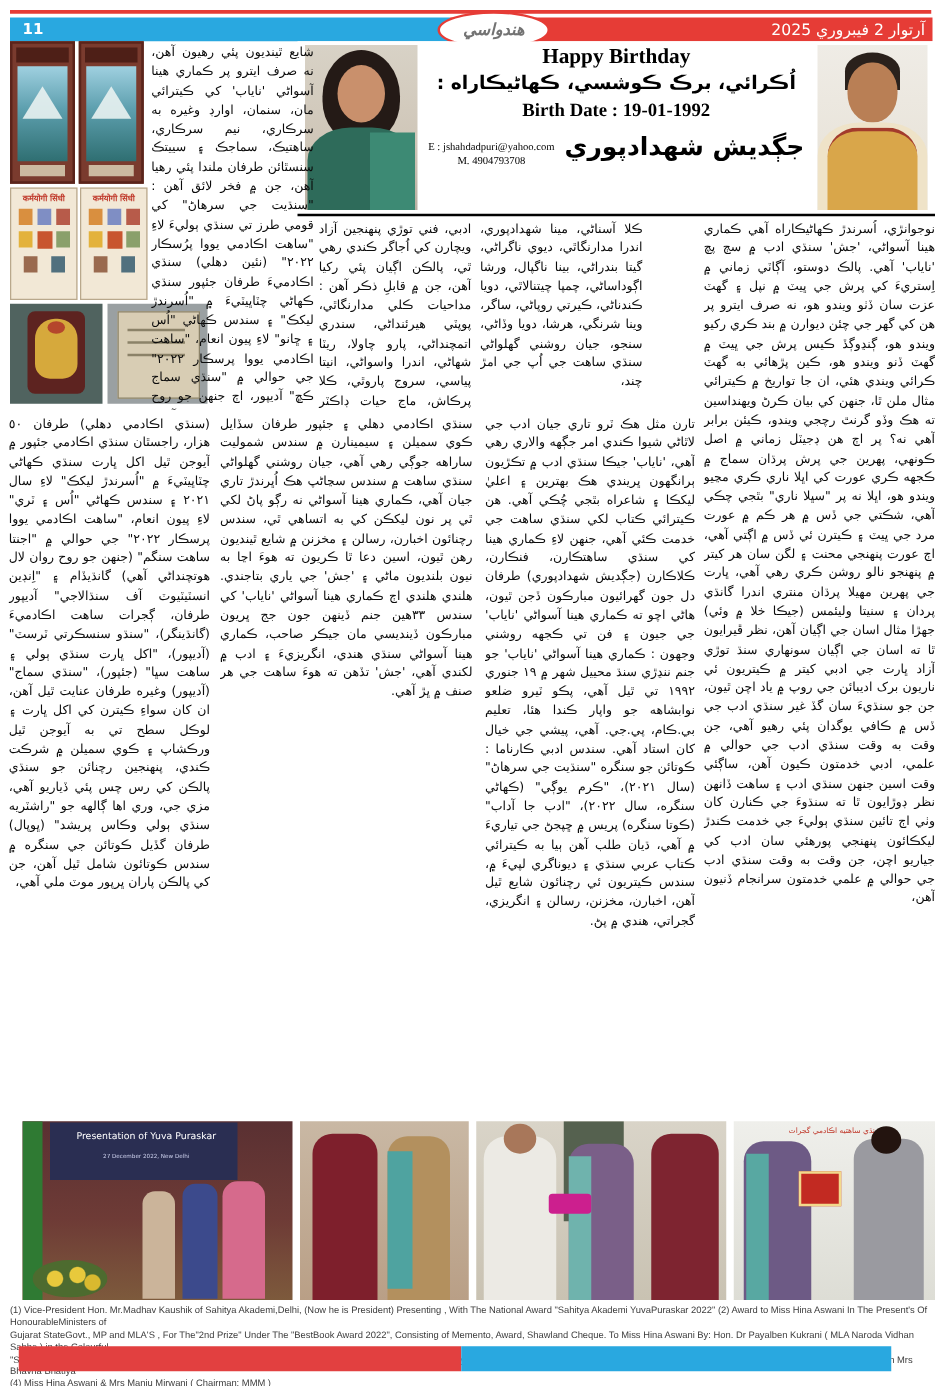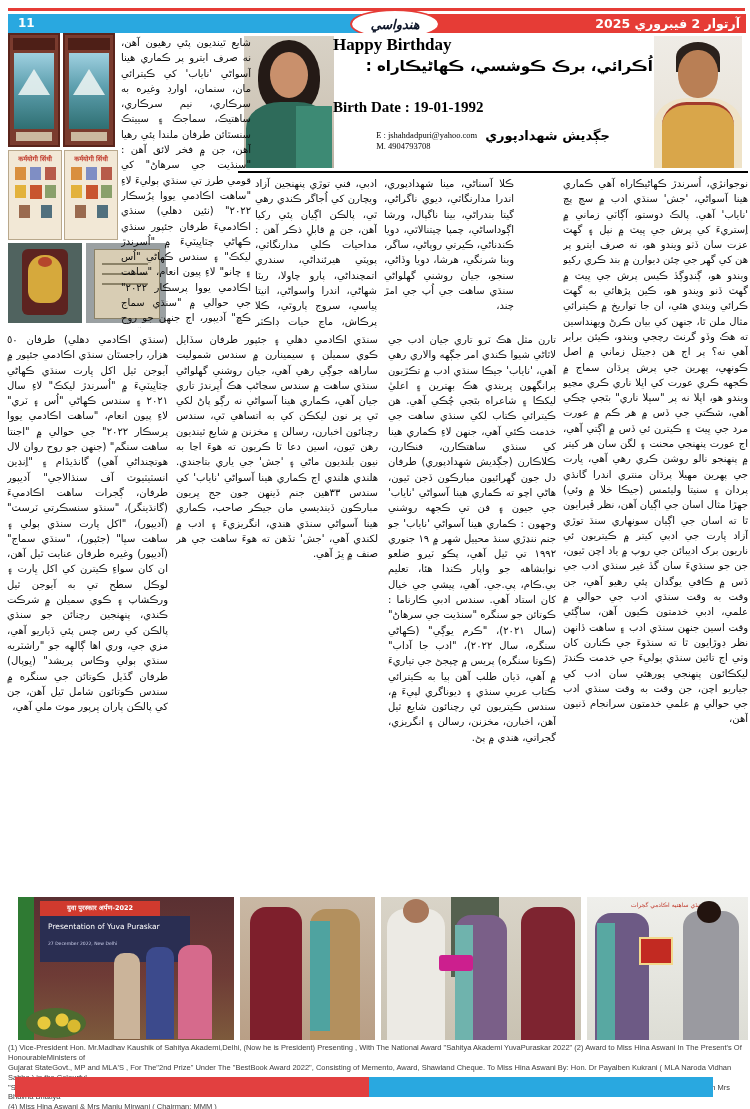--- a/index.html
+++ b/index.html
@@ -4,34 +4,34 @@
 <style>
   html,body{margin:0;padding:0;background:#ffffff;}
   .page{position:relative;width:750px;height:1109px;margin:0 auto;background:#fff;
         font-family:"DejaVu Sans",sans-serif;overflow:hidden;}
   .abs{position:absolute;}
   
   .top-rule{left:8px;top:8px;width:737px;height:3px;background:#e63c36;}
   .bar-blue{left:8px;top:14px;width:352px;height:19px;background:#29a8e0;}
   .bar-red{left:360px;top:14px;width:386px;height:19px;background:#e63c36;}
   .page-num{left:18px;top:16px;color:#fff;font-size:12px;font-weight:bold;}
-  .edition-date{right:10px;top:16px;color:#fff;font-size:12.5px;font-weight:bold;direction:rtl;}
+  .edition-date{right:10px;top:16px;color:#fff;font-size:12.5px;font-weight:normal;direction:rtl;}
   .masthead{left:350px;top:9px;width:86px;height:26px;background:#fff;border:2px solid #e63c36;
             border-radius:50%;display:flex;align-items:center;justify-content:center;
-            font-weight:bold;font-size:13px;font-style:italic;color:#0f172a;direction:rtl;}
+            font-weight:bold;font-size:13px;font-style:italic;color:#737373;direction:rtl;}
   
   .bday-box{left:238px;top:33px;width:510px;height:138px;background:#fff;}
   .bday-rule{left:238px;top:171px;width:510px;height:2px;background:#000;}
-  .bday-center{position:absolute;left:95px;top:2px;width:320px;}
+  .bday-center{position:absolute;left:95px;top:2px;width:320px;text-align:center;}
   .hb-title{font-family:"Liberation Serif",serif;font-weight:bold;font-size:17px;color:#000;}
   .hb-sindhi{direction:rtl;font-weight:bold;font-size:15px;line-height:1.55;color:#000;}
-  .hb-date{font-family:"Liberation Serif",serif;font-weight:bold;font-size:15px;color:#000;margin-top:21px;}
+  .hb-date{font-family:"Liberation Serif",serif;font-weight:bold;font-size:15px;color:#000;margin-top:3px;}
   .hb-foot{display:flex;justify-content:center;align-items:center;gap:8px;margin-top:2px;}
   .hb-contact{font-family:"Liberation Serif",serif;font-size:8.5px;color:#000;line-height:1.3;margin-top:12px;}
-  .hb-name{direction:rtl;font-weight:bold;font-size:13px;color:#000;}
+  .hb-name{direction:rtl;font-weight:bold;font-size:20px;color:#000;}
   .portrait{overflow:hidden;}
   .p-woman{left:6px;top:3px;width:90px;height:132px;background:linear-gradient(180deg,#d8d2c6 0%,#cfc6b8 60%,#b9b0a2 100%);}
   .p-woman .hair{position:absolute;left:14px;top:4px;width:62px;height:74px;border-radius:50% 50% 45% 45%;background:#241a16;}
   .p-woman .face{position:absolute;left:26px;top:16px;width:38px;height:46px;border-radius:50%;background:#c9906c;}
   .p-woman .body{position:absolute;left:2px;top:66px;width:86px;height:66px;border-radius:40% 40% 0 0;background:#2e6b5a;}
   .p-woman .drape{position:absolute;left:52px;top:70px;width:36px;height:62px;background:#3d8a74;}
   .p-man{left:416px;top:3px;width:88px;height:132px;background:linear-gradient(180deg,#efece6 0%,#e6e0d4 100%);}
   .p-man .hair{position:absolute;left:22px;top:6px;width:44px;height:30px;border-radius:50% 50% 0 0;background:#2a211c;}
   .p-man .face{position:absolute;left:24px;top:14px;width:40px;height:48px;border-radius:48%;background:#b97f55;}
   .p-man .kurta{position:absolute;left:0px;top:62px;width:88px;height:70px;border-radius:38% 38% 0 0;background:#efe3c8;}
@@ -68,22 +68,22 @@
   .award-r .ln{position:absolute;left:16px;width:46px;height:2px;background:#8b8268;}
   
   .col{position:absolute;direction:rtl;text-align:justify;font-size:10px;line-height:15.3px;
        color:#0b0b0b;overflow:hidden;}
   
   .photo{top:897px;height:143px;overflow:hidden;}
   .ph1{left:18px;width:216px;background:linear-gradient(180deg,#5a3032 0%,#6e3b36 55%,#7d5a3c 100%);}
   .ph1 .green{position:absolute;left:0;top:0;width:16px;height:100%;background:#2f7a33;}
   .ph1 .redband{position:absolute;left:22px;top:4px;width:120px;height:26px;background:#d03a2e;color:#fff;
                 font-size:6.5px;font-weight:bold;text-align:center;line-height:14px;}
-  .ph1 .board{position:absolute;left:22px;top:19px;width:150px;height:46px;background:#2a2e52;color:#fff;
-              font-size:7.5px;padding:6px 4px 0 8px;box-sizing:border-box;}
+  .ph1 .board{position:absolute;left:22px;top:1px;width:150px;height:46px;background:#2a2e52;color:#fff;
+              font-size:7.5px;padding:6px 4px 0 8px;box-sizing:border-box;text-align:center;}
   .ph1 .board small{display:block;font-size:4.5px;color:#cfd3ef;margin-top:10px;}
   .ph1 .fig1{position:absolute;left:96px;top:56px;width:26px;height:86px;border-radius:10px 10px 0 0;background:#cbb49a;}
   .ph1 .fig2{position:absolute;left:128px;top:50px;width:28px;height:92px;border-radius:10px 10px 0 0;background:#3c4a8c;}
   .ph1 .fig3{position:absolute;left:160px;top:48px;width:34px;height:94px;border-radius:12px 12px 0 0;background:#d66a8c;}
   .ph1 .flowers{position:absolute;left:8px;bottom:2px;width:60px;height:30px;border-radius:50%;
                 background:radial-gradient(circle at 30% 50%,#e8c93c 0 6px,transparent 7px),
                            radial-gradient(circle at 60% 40%,#e8c93c 0 6px,transparent 7px),
                            radial-gradient(circle at 80% 60%,#d9b92f 0 6px,transparent 7px),#4d6b2f;}
   .ph2{left:240px;width:135px;background:linear-gradient(180deg,#c9b8a4 0%,#b99f86 100%);}
   .ph2 .w1{position:absolute;left:10px;top:10px;width:52px;height:133px;border-radius:16px 16px 0 0;background:#7e1f2c;}

